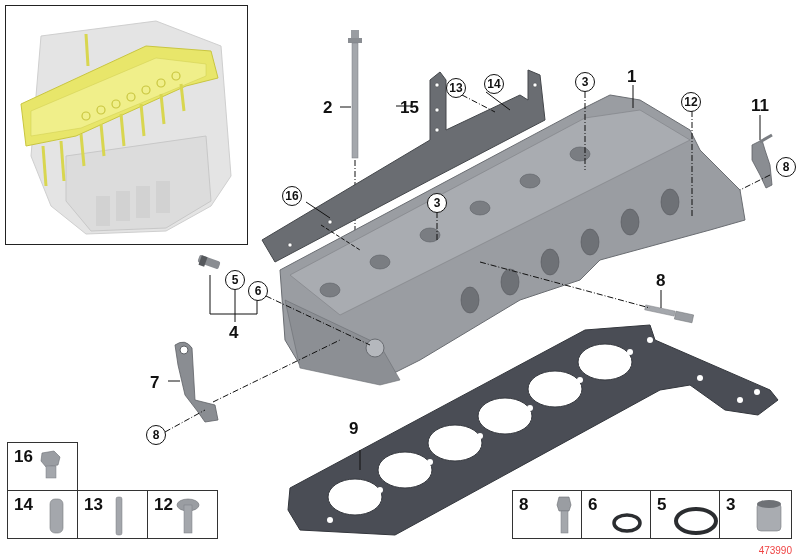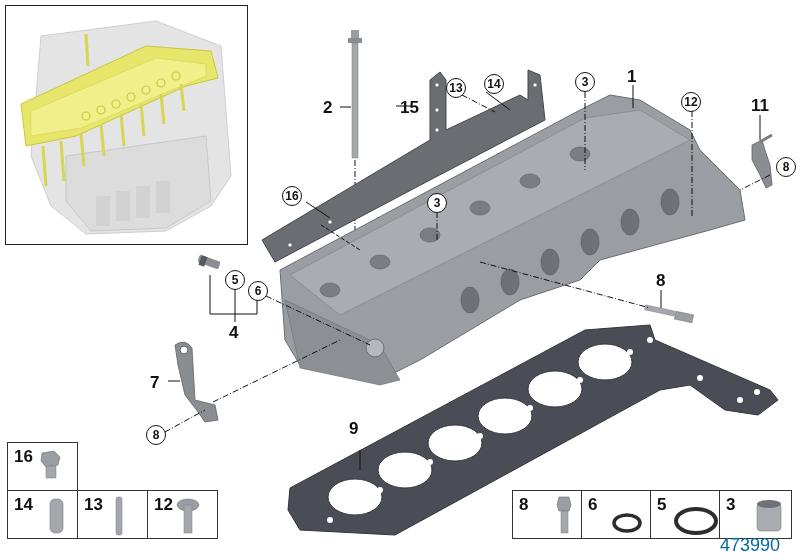--- a/index.html
+++ b/index.html
@@ -4,21 +4,21 @@
 <style>
   html, body { margin:0; padding:0; background:#ffffff; }
   body { width:800px; height:560px; position:relative; overflow:hidden; font-family:"Liberation Sans", sans-serif; }
   .abs { position:absolute; }
   .inset { left:5px; top:5px; width:241px; height:238px; border:1px solid #222; background:#fff; }
   .lbl { position:absolute; font-weight:bold; font-size:17px; color:#111; line-height:1; }
   .circ { position:absolute; width:20px; height:20px; border:1.5px solid #111; border-radius:50%; background:#fff;
           font-weight:bold; font-size:12px; color:#111; display:flex; align-items:center; justify-content:center; box-sizing:border-box; }
   .grid-cell { position:absolute; border:1px solid #333; box-sizing:border-box; background:#fff; }
   .cell-num { position:absolute; left:6px; top:4px; font-weight:bold; font-size:17px; color:#111; }
-  .docid { position:absolute; right:20px; bottom:4px; font-size:18px; color:#0369a1; }
+  .docid { position:absolute; right:8px; bottom:4px; font-size:10px; color:#ef4444; }
   svg { position:absolute; left:0; top:0; }
 </style>
 </head>
 <body>
 
 <div class="abs inset">
   <svg width="241" height="238" viewBox="0 0 241 238">
 
     <path d="M35 30 L150 15 L215 40 L225 170 L205 200 L160 225 L80 228 L45 200 L25 150 Z" fill="#e4e4e4" stroke="#cfcfcf"></path>
     <path d="M60 150 L200 130 L205 195 L160 222 L85 225 L60 195 Z" fill="#dcdcdc" stroke="#c8c8c8"></path>

